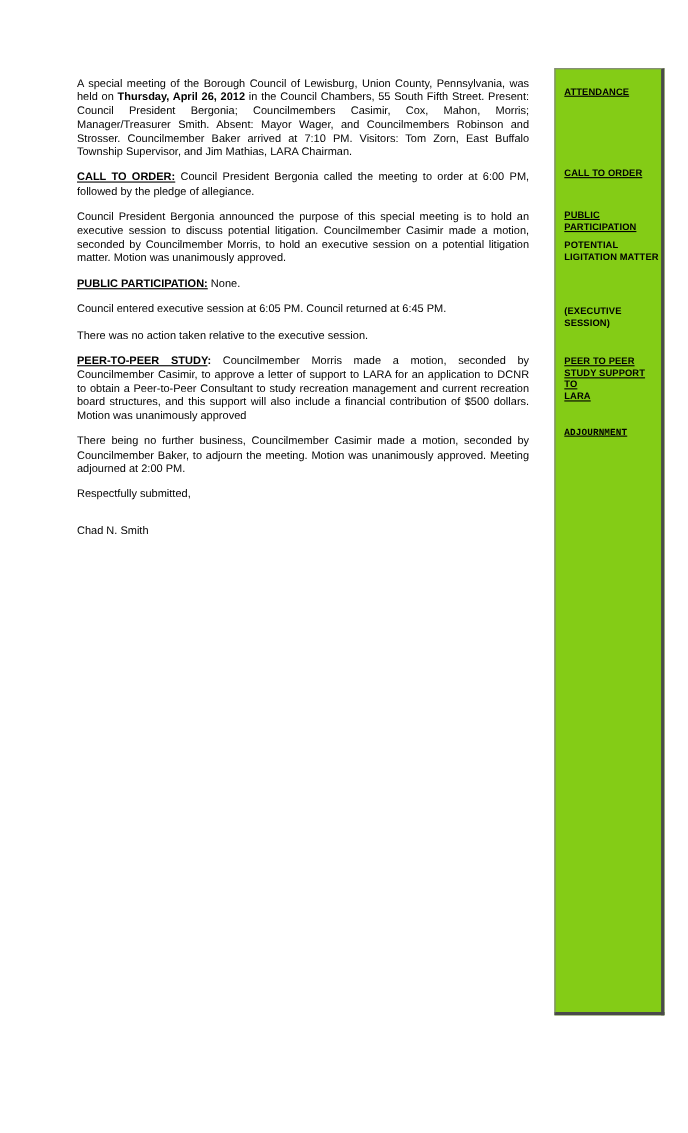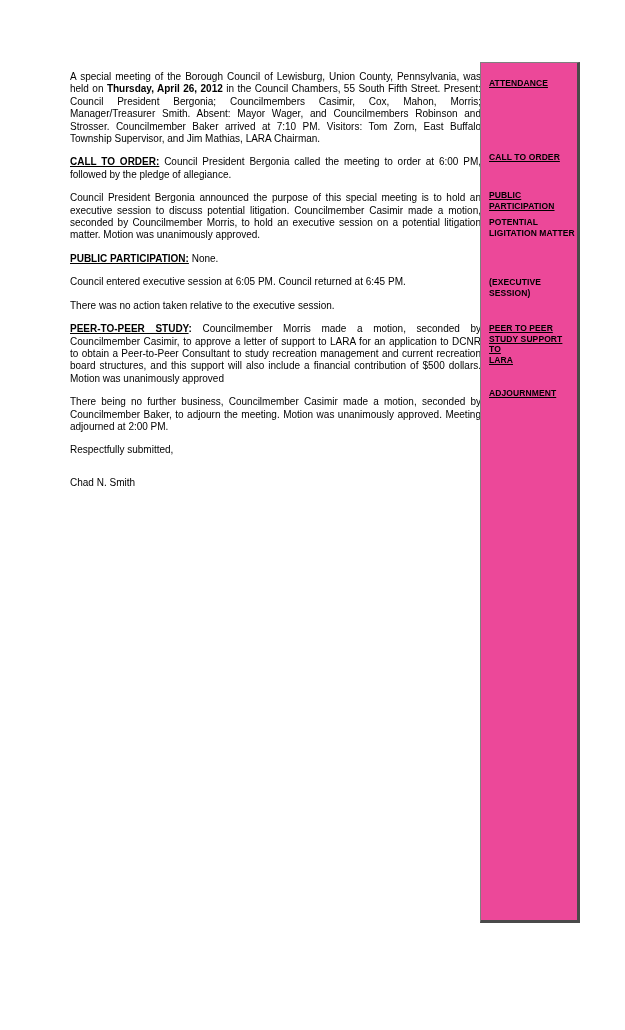--- a/index.html
+++ b/index.html
@@ -22,44 +22,44 @@
   }
   .para { margin: 0 0 11px 0; }
   .h { font-weight: bold; text-decoration: underline; }
   .b { font-weight: bold; }
   .sig-block { margin-top: 20px; text-align: left; }
   .closing { text-align: left; }
 
   
   .margin-box {
     position: absolute;
-    left: 480px; top: 62px;
+    left: 504px; top: 62px;
     width: 96px; height: 857px;
-    background: #ec4899;
+    background: #84cc16;
     border-top: 1px solid #7f7f7f;
     border-left: 1px solid #7f7f7f;
     border-right: 3px solid #4a4a4a;
     border-bottom: 3px solid #4a4a4a;
   }
   .note {
     position: absolute;
     left: 8px; width: 86px;
     font-size: 8.5px; font-weight: bold; line-height: 10.5px;
     letter-spacing: 0.1px;
     white-space: pre-line;
     text-align: left;
   }
   .note.u { text-decoration: underline; }
   .note-attendance { top: 15px; }
   .note-call       { top: 89px; }
   .note-public     { top: 127px; }
   .note-potential  { top: 154px; }
   .note-exec       { top: 214px; }
   .note-peer       { top: 260px; }
-  .note-adjourn    { top: 325px; }
+  .note-adjourn    { top: 325px; font-family: Liberation Mono, monospace; }
 </style>
 </head>
 <body>
 
 <div class="page">
 
   <div class="main-column">
 
     <p class="para"><span>A special meeting of the Borough Council of Lewisburg, Union County, Pennsylvania, was held on </span><span class="b">Thursday, April 26, 2012</span><span> in the Council Chambers, 55 South Fifth Street. Present: Council President Bergonia; Councilmembers Casimir, Cox, Mahon, Morris; Manager/Treasurer Smith. Absent: Mayor Wager, and Councilmembers Robinson and Strosser.  Councilmember Baker arrived at 7:10 PM.  Visitors: Tom Zorn, East Buffalo Township Supervisor, and Jim Mathias, LARA Chairman.</span></p>
 

